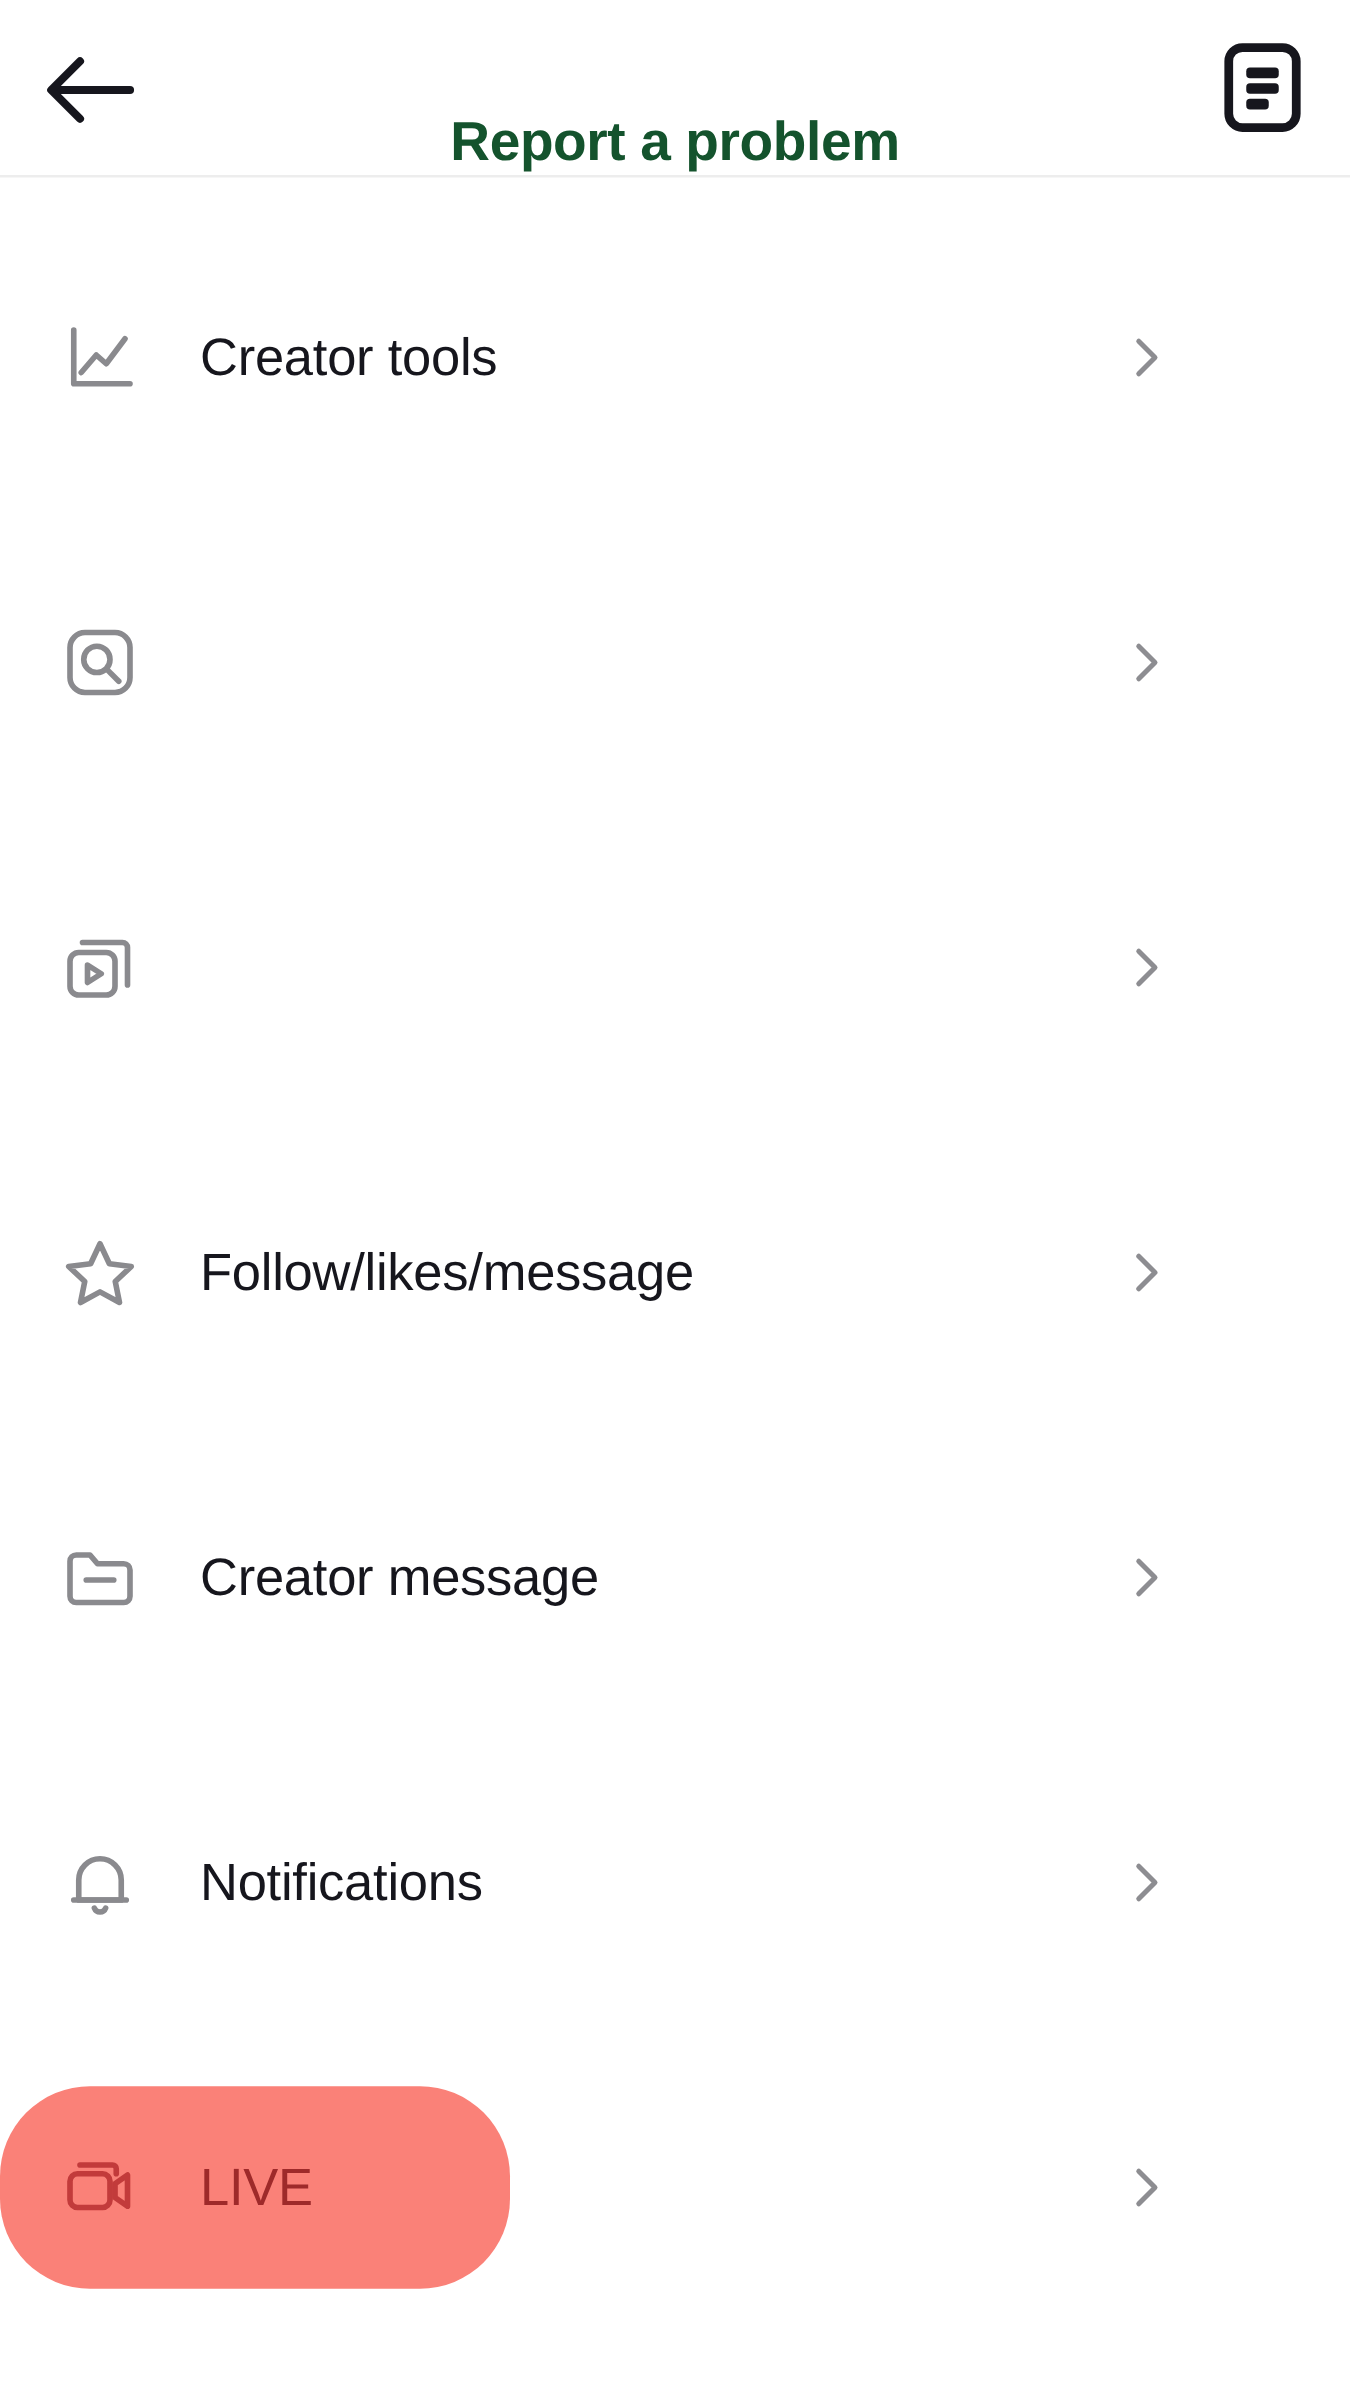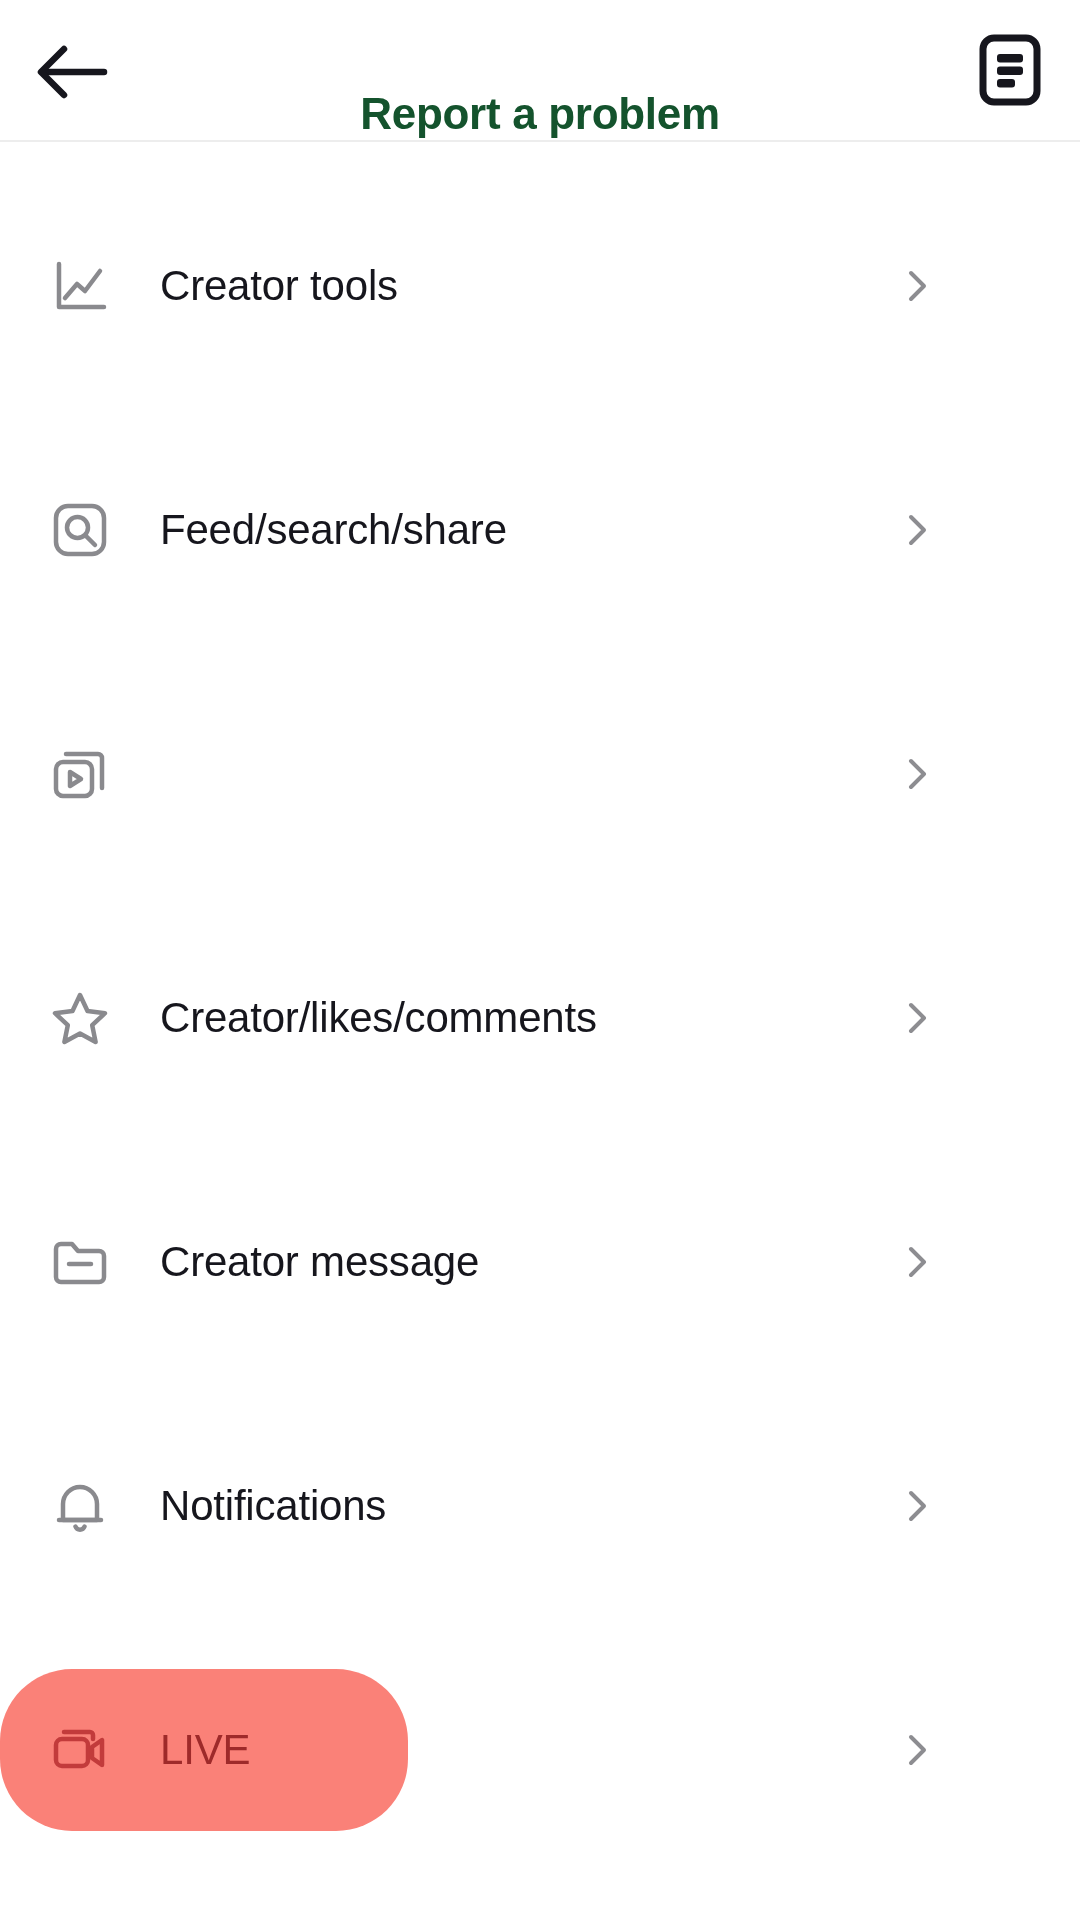--- a/index.html
+++ b/index.html
@@ -146,21 +146,20 @@
       </span>
     </div>
     <div class="row">
       <span class="row-icon">
         <svg width="60" height="60" viewBox="0 0 60 60" fill="none" stroke="currentColor" stroke-width="4.5" stroke-linecap="round" stroke-linejoin="round">
       <rect x="6" y="6" width="48" height="48" rx="12"></rect>
       <circle cx="27.5" cy="27.5" r="10.5"></circle>
       <path d="M35.5 35.5 L45 45"></path>
         </svg>
       </span>
-      <span class="row-label">Feed/search/share</span>
       <span class="row-chevron">
         <svg width="34" height="34" viewBox="0 0 34 34" fill="none" stroke="currentColor" stroke-width="4" stroke-linecap="round" stroke-linejoin="round">
       <path d="M11 4 L24 17 L11 30"></path>
         </svg>
       </span>
     </div>
     <div class="row">
       <span class="row-icon">
         <svg width="60" height="60" viewBox="0 0 60 60" fill="none" stroke="currentColor" stroke-width="4.5" stroke-linecap="round" stroke-linejoin="round">
       <path d="M16 10 H48 a4 4 0 0 1 4 4 V44"></path>
@@ -173,21 +172,21 @@
       <path d="M11 4 L24 17 L11 30"></path>
         </svg>
       </span>
     </div>
     <div class="row">
       <span class="row-icon">
         <svg width="60" height="60" viewBox="0 0 60 60" fill="none" stroke="currentColor" stroke-width="4.5" stroke-linecap="round" stroke-linejoin="round">
       <path d="M30 7 L37.5 23 L55 25.2 L42.2 37.2 L45.6 54 L30 45.5 L14.4 54 L17.8 37.2 L5 25.2 L22.5 23 Z"></path>
         </svg>
       </span>
-      <span class="row-label">Creator/likes/comments</span>
+      <span class="row-label">Follow/likes/message</span>
       <span class="row-chevron">
         <svg width="34" height="34" viewBox="0 0 34 34" fill="none" stroke="currentColor" stroke-width="4" stroke-linecap="round" stroke-linejoin="round">
       <path d="M11 4 L24 17 L11 30"></path>
         </svg>
       </span>
     </div>
     <div class="row">
       <span class="row-icon">
         <svg width="60" height="60" viewBox="0 0 60 60" fill="none" stroke="currentColor" stroke-width="4.5" stroke-linecap="round" stroke-linejoin="round">
       <path d="M6 17 a5 5 0 0 1 5-5 H22 l6 7 H49 a5 5 0 0 1 5 5 V45 a5 5 0 0 1-5 5 H11 a5 5 0 0 1-5-5 Z"></path>

